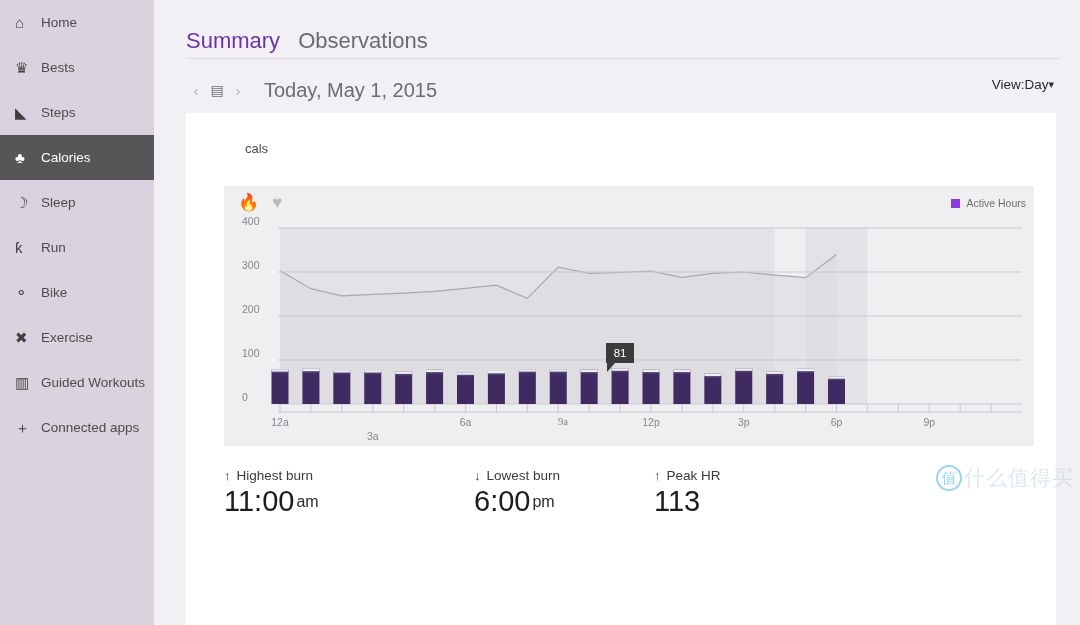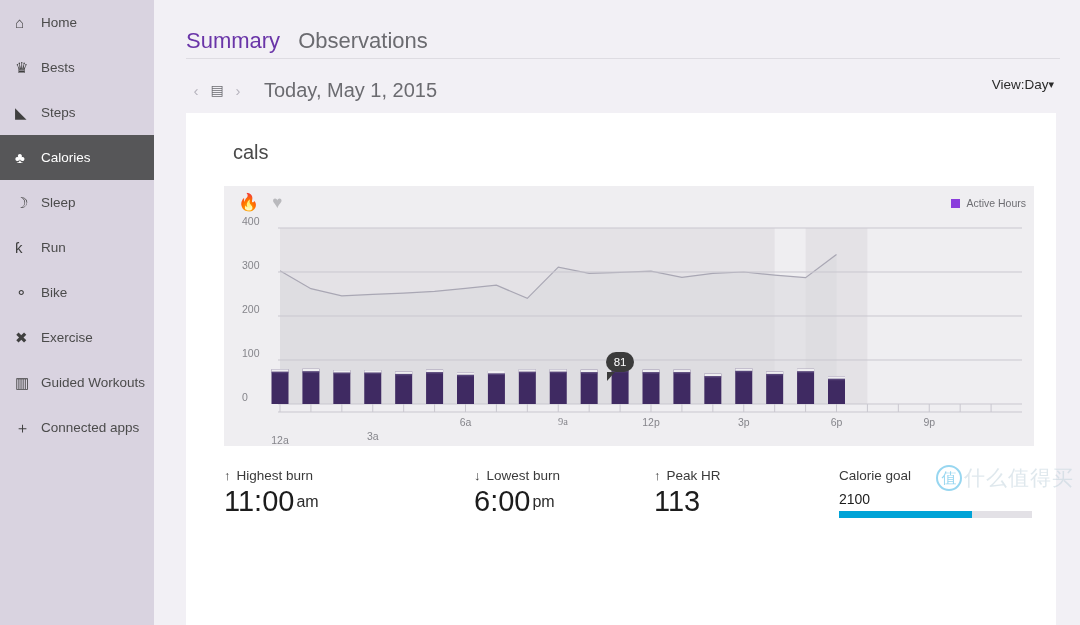--- a/index.html
+++ b/index.html
@@ -86,21 +86,21 @@
   #card {
     position: absolute; left: 32px; top: 113px;
     width: 870px; height: 512px;
     background: #ffffff;
   }
   #cals-line {
     padding: 28px 0 0 38px;
     display: flex; align-items: baseline;
   }
   #cals-num { font-size: 33px; color: #1c1c1c; font-weight: 300; letter-spacing: .3px; }
-  #cals-unit { font-size: 20px; color: #4a4a4a; margin-left: 9px; }
+  #cals-unit { font-size: 13px; color: #4a4a4a; margin-left: 21px; }
 
   
   #chart {
     position: absolute; left: 38px; top: 73px;
     width: 810px; height: 260px;
     background: #efeef1;
   }
   #toggles { position: absolute; left: 14px; top: 8px; display: flex; gap: 13px; }
   .tg { font-size: 17px; line-height: 1; cursor: pointer; }
   #tg-flame { color: #6d3bb0; }
@@ -346,30 +346,30 @@
             <line x1="705.25" x2="705.25" y1="218" y2="226" stroke="#c9c7cf" stroke-width="1"></line>
             <line x1="736.1666666666667" x2="736.1666666666667" y1="218" y2="226" stroke="#c9c7cf" stroke-width="1"></line>
             <line x1="767.0833333333334" x2="767.0833333333334" y1="218" y2="226" stroke="#c9c7cf" stroke-width="1"></line>
           </svg>
         <div id="axis-labels">
             <div class="ylab" style="top: 29px;">400</div>
             <div class="ylab" style="top: 73px;">300</div>
             <div class="ylab" style="top: 117px;">200</div>
             <div class="ylab" style="top: 161px;">100</div>
             <div class="ylab" style="top: 205px;">0</div>
-            <div class="xlab" style="left: 56px; top: 248px;">12a</div>
+            <div class="xlab" style="left: 56px; top: 230px;">12a</div>
             <div class="xlab" style="left: 148.75px; top: 230px; margin-top: 14px;">3a</div>
             <div class="xlab" style="left: 241.5px; top: 230px;">6a</div>
             <div class="xlab" style="left: 339px; top: 230px; font-family: Liberation Serif, serif;">9a</div>
             <div class="xlab" style="left: 427px; top: 230px;">12p</div>
             <div class="xlab" style="left: 519.75px; top: 230px;">3p</div>
             <div class="xlab" style="left: 612.5px; top: 230px;">6p</div>
             <div class="xlab" style="left: 705.25px; top: 230px;">9p</div>
           </div>
-        <div id="tooltip" style="left: 382.083px; top: 166px; border-radius: 10px;">81</div>
+        <div id="tooltip" style="left: 382.083px; top: 157px;">81</div>
       </div>
 
       <div id="stats">
           <div class="stat" style="margin-left: 0px; width: 160px;">
             <div class="stat-hd">
               <span class="stat-arrow">↑</span>
               <span>Highest burn</span>
             </div>
             <div class="stat-val">
               <span class="stat-big">11:00</span>
@@ -389,27 +389,20 @@
           <div class="stat" style="margin-left: 20px; width: 160px;">
             <div class="stat-hd">
               <span class="stat-arrow">↑</span>
               <span>Peak HR</span>
             </div>
             <div class="stat-val">
               <span class="stat-big">113</span>
               <span class="stat-sm"></span>
             </div>
           </div>
-          <div class="stat" style="margin-left: 25px;">
-            <div class="stat-hd">Calorie goal</div>
-            <div id="goal-num">2100</div>
-            <div id="goal-track">
-              <div id="goal-fill" style="width: 69%; background: rgb(0, 163, 215);"></div>
-            </div>
-          </div>
         </div>
 
     </div>
 
     <div id="wm">
       <span id="wm-circle">值</span>
       <span id="wm-text">什么值得买</span>
     </div>
 
   </section>

